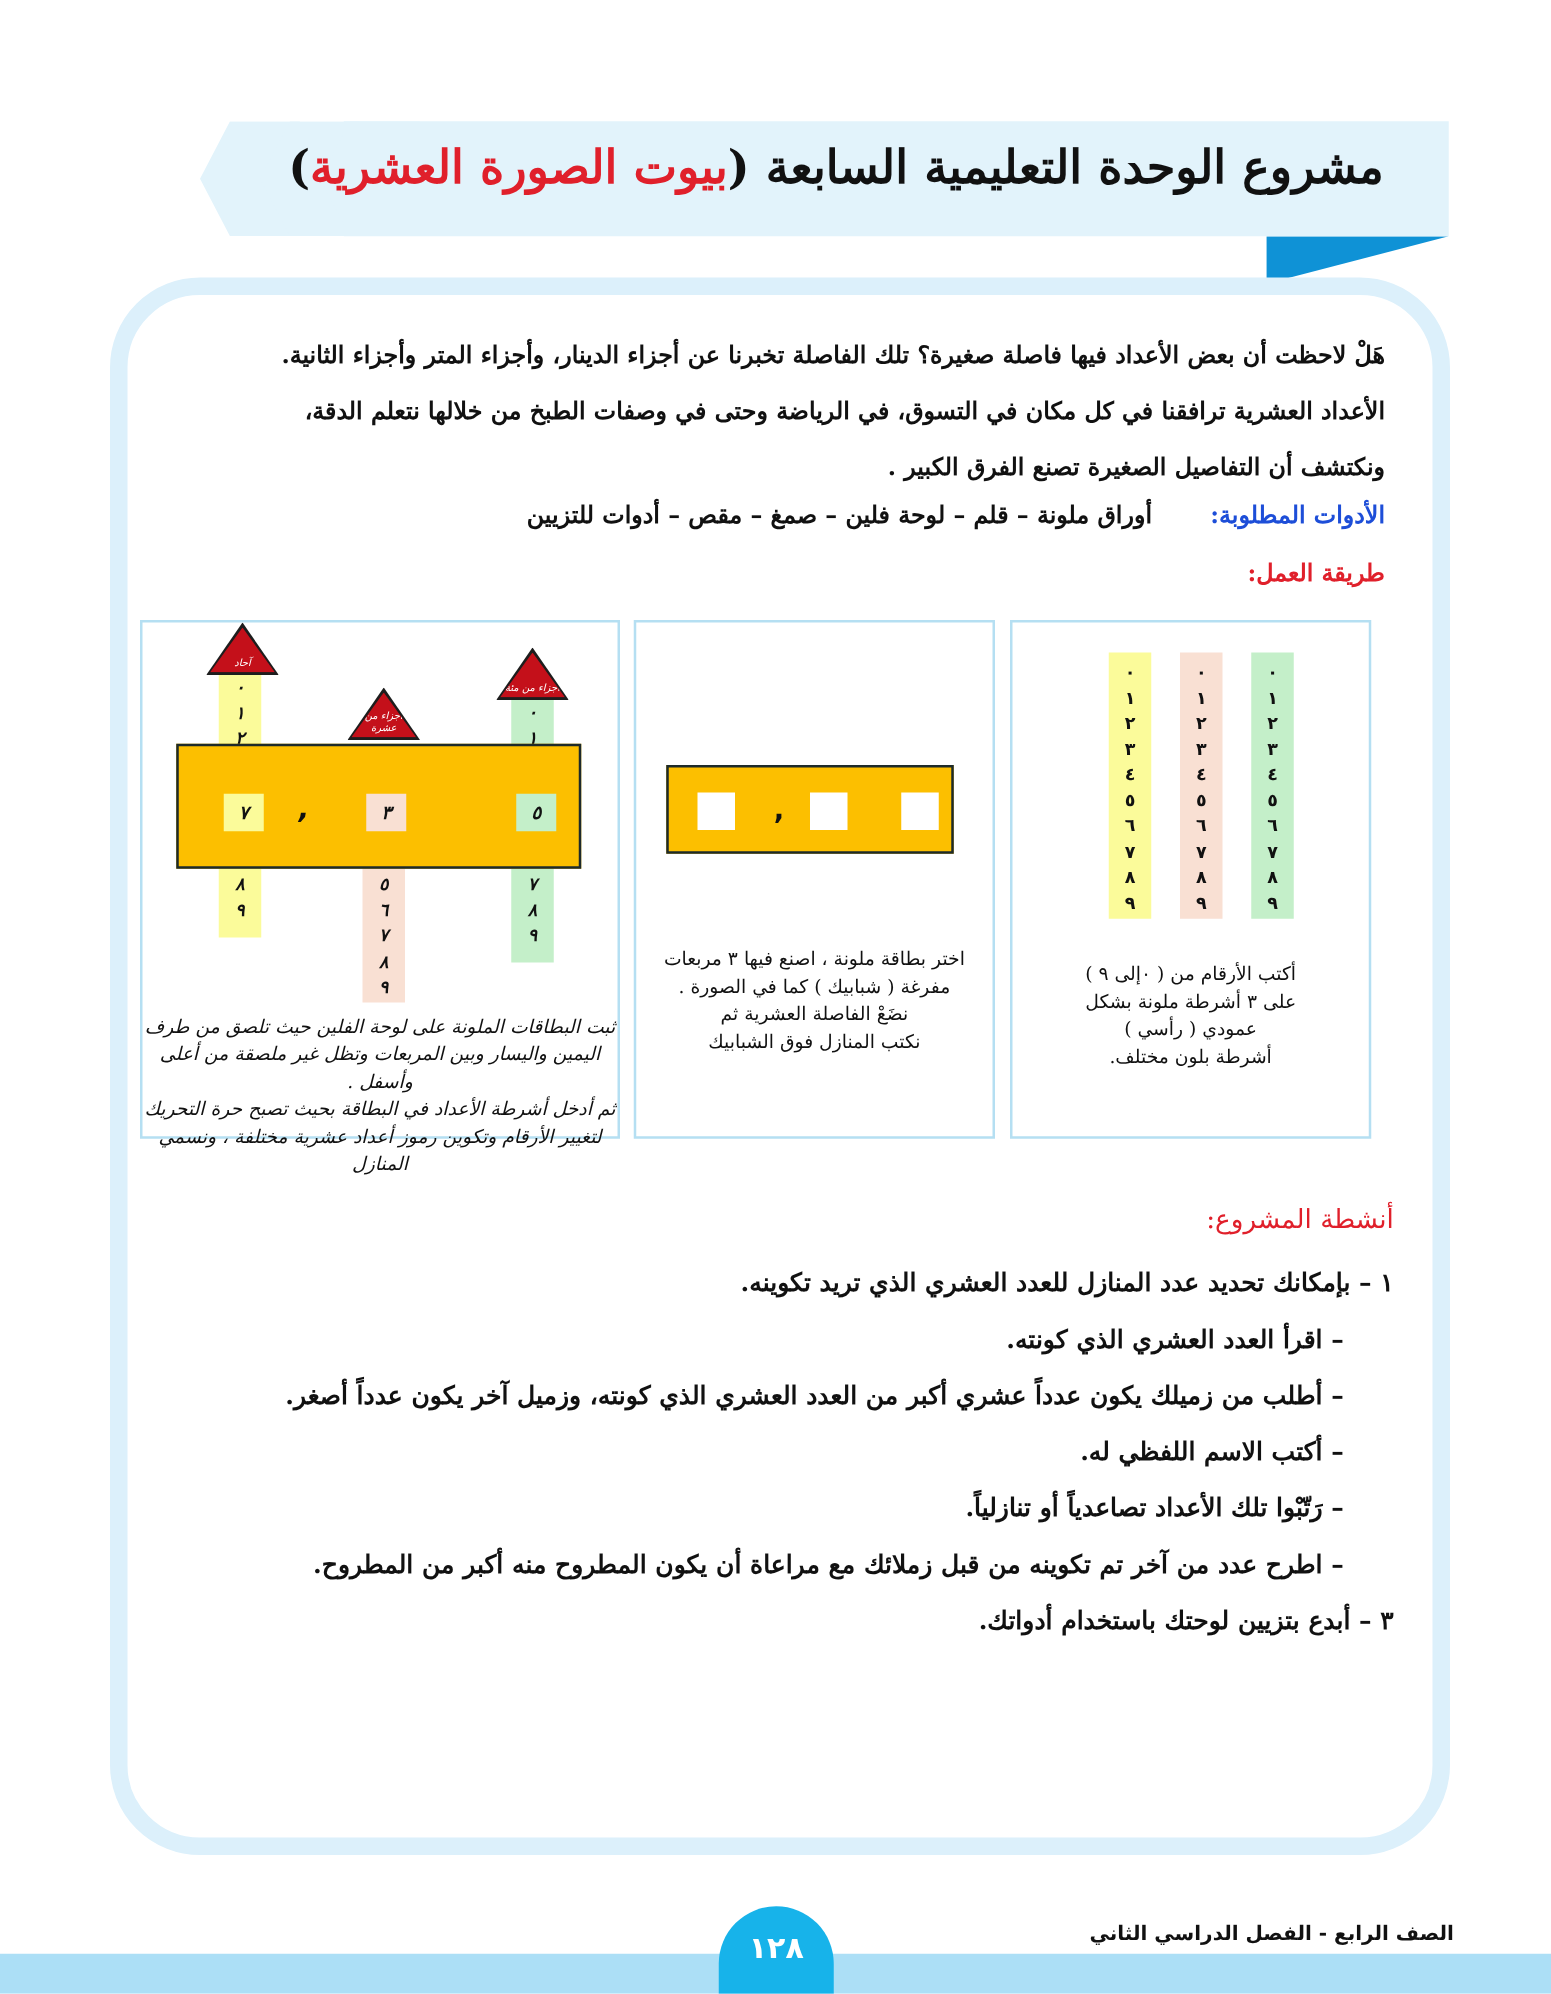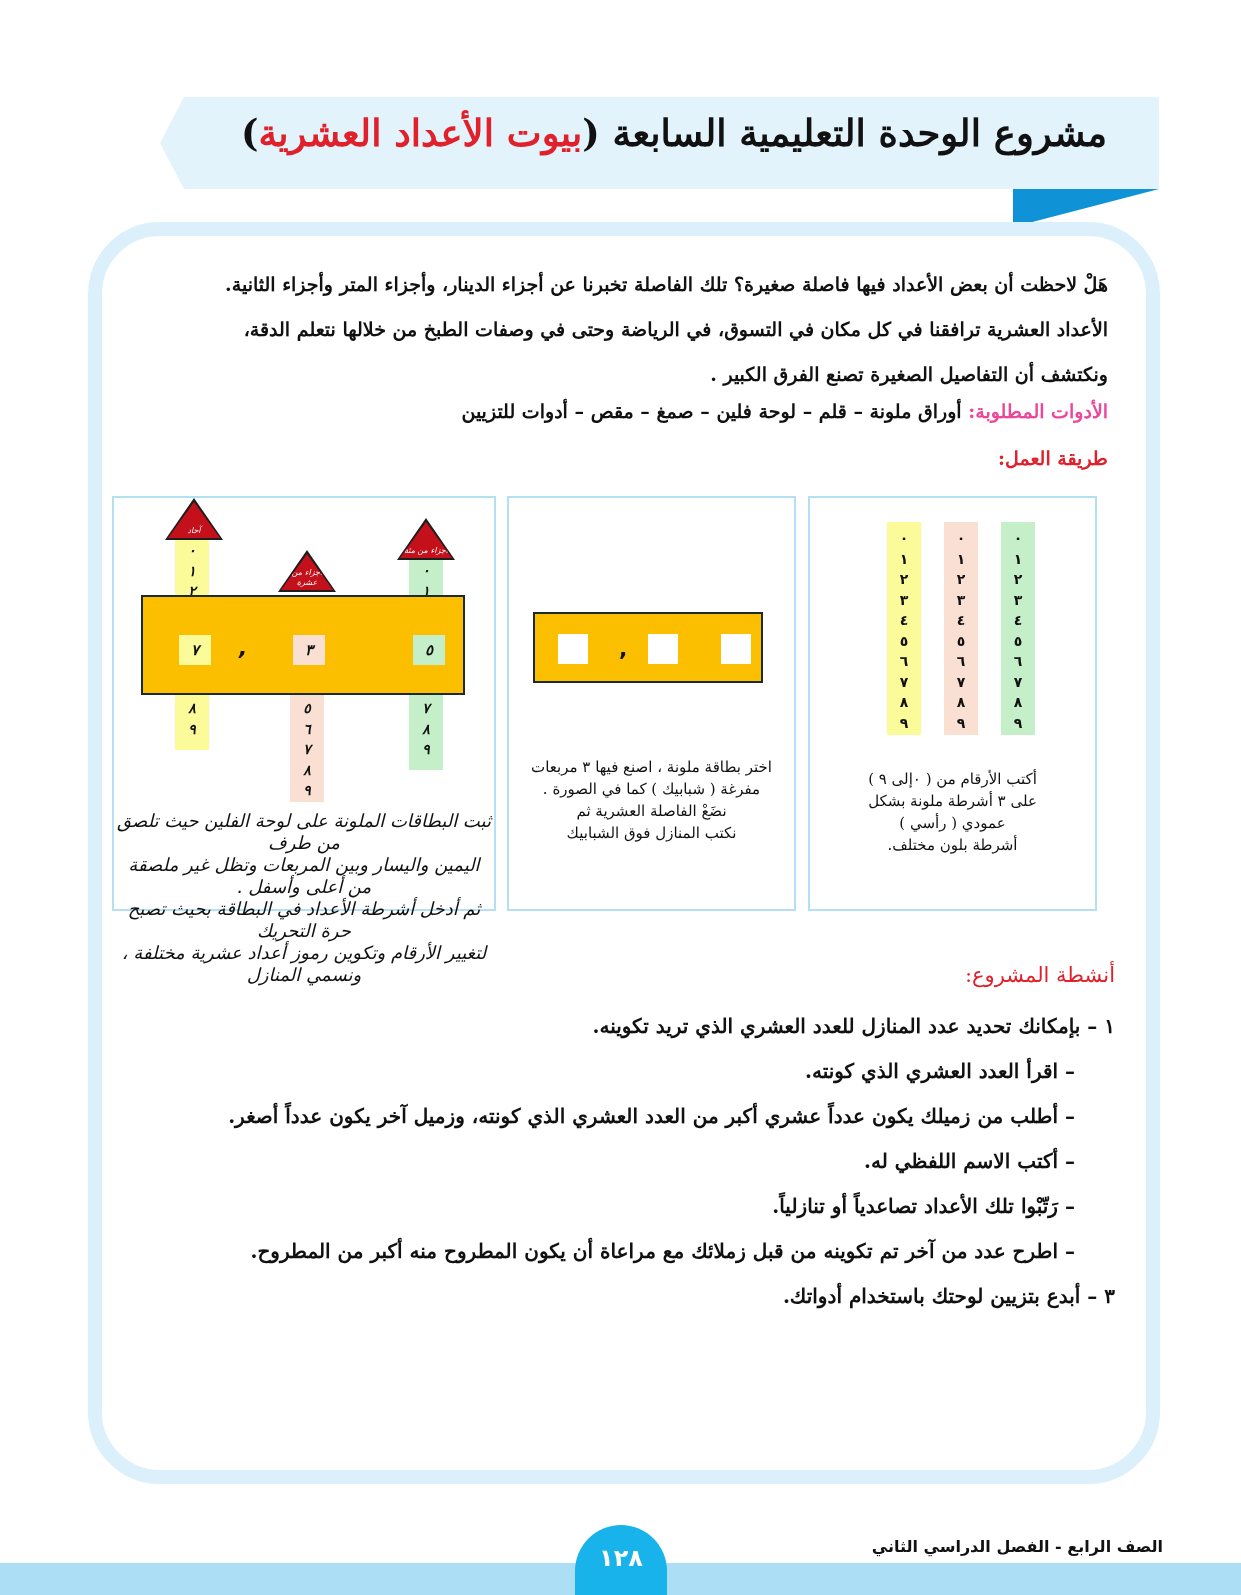--- a/index.html
+++ b/index.html
@@ -41,21 +41,21 @@
     border:14px solid #dcf0fb; border-radius:72px; box-sizing:border-box;
     background:#fff;
   }
   .intro {
     position:absolute; right:133px; top:262px; width:900px;
     font-size:19px; font-weight:bold; line-height:45px; text-align:right;
     font-family:"DejaVu Serif", serif;
   }
   .intro p { margin:0; }
   .tools { position:absolute; right:133px; top:400px; font-size:19px; font-weight:bold; font-family:"DejaVu Serif", serif; }
-  .tools .lbl { color:#ec4899; }
+  .tools .lbl { color:#1d4ed8;margin-left:40px; }
   .method { position:absolute; right:133px; top:447px; font-size:19px; font-weight:bold; color:#e0202b; font-family:"DejaVu Serif", serif; }
 
   
   .panel {
     position:absolute; top:496px; height:415px; box-sizing:border-box;
     border:2px solid #b5dff2; background:#fff;
   }
   .p1 { left:808px; width:289px; }
   .p2 { left:507px; width:289px; }
   .p3 { left:112px; width:384px;font-style:italic; }
@@ -114,21 +114,21 @@
 </style>
 </head>
 <body>
 
 <div class="banner">
   <div class="chev-shape" style="left:0;"></div>
   <div class="chev-shape" style="left:48px;"></div>
   <div class="chev-shape" style="left:96px;"></div>
   <div class="band"></div>
   <div class="banner-title">
-    <span>مشروع الوحدة التعليمية السابعة (</span><span class="red">بيوت الأعداد العشرية</span><span>)</span>
+    <span>مشروع الوحدة التعليمية السابعة (</span><span class="red">بيوت الصورة العشرية</span><span>)</span>
   </div>
 </div>
 <div class="corner-tri"></div>
 
 <div class="frame"></div>
 
 <div class="intro">
   <p>هَلْ لاحظت أن بعض الأعداد فيها فاصلة صغيرة؟ تلك الفاصلة تخبرنا عن أجزاء الدينار، وأجزاء المتر وأجزاء الثانية.</p>
   <p>الأعداد العشرية ترافقنا في كل مكان في التسوق، في الرياضة وحتى في وصفات الطبخ من خلالها نتعلم الدقة،</p>
   <p>ونكتشف أن التفاصيل الصغيرة تصنع الفرق الكبير .</p>
@@ -243,21 +243,21 @@
       <span>٨</span>
       <span>٩</span>
   </div>
 
   <div class="card" style="left:27px; top:97px; width:324px; height:100px;">
     <div class="digitbox yel" style="left:36px; top:38px;">٧</div>
     <div class="comma" style="left:96px; top:38px;">,</div>
     <div class="digitbox pink" style="left:150px; top:38px;">٣</div>
     <div class="digitbox grn" style="left:270px; top:38px;">٥</div>
   </div>
-  <div class="caption" style="top:312px; font-size:18px; line-height:22px;">
+  <div class="caption" style="top:312px; font-size:15px; line-height:22px;">
     <div>ثبت البطاقات الملونة على لوحة الفلين حيث تلصق من طرف</div>
     <div>اليمين واليسار وبين المربعات وتظل غير ملصقة من أعلى وأسفل .</div>
     <div>ثم أدخل أشرطة الأعداد في البطاقة بحيث تصبح حرة التحريك</div>
     <div>لتغيير الأرقام وتكوين رموز أعداد عشرية مختلفة ، ونسمي المنازل</div>
   </div>
 </div>
 
 <div class="act-title">أنشطة المشروع:</div>
 <div class="acts">
   <div class="row">١ – بإمكانك تحديد عدد المنازل للعدد العشري الذي تريد تكوينه.</div>

